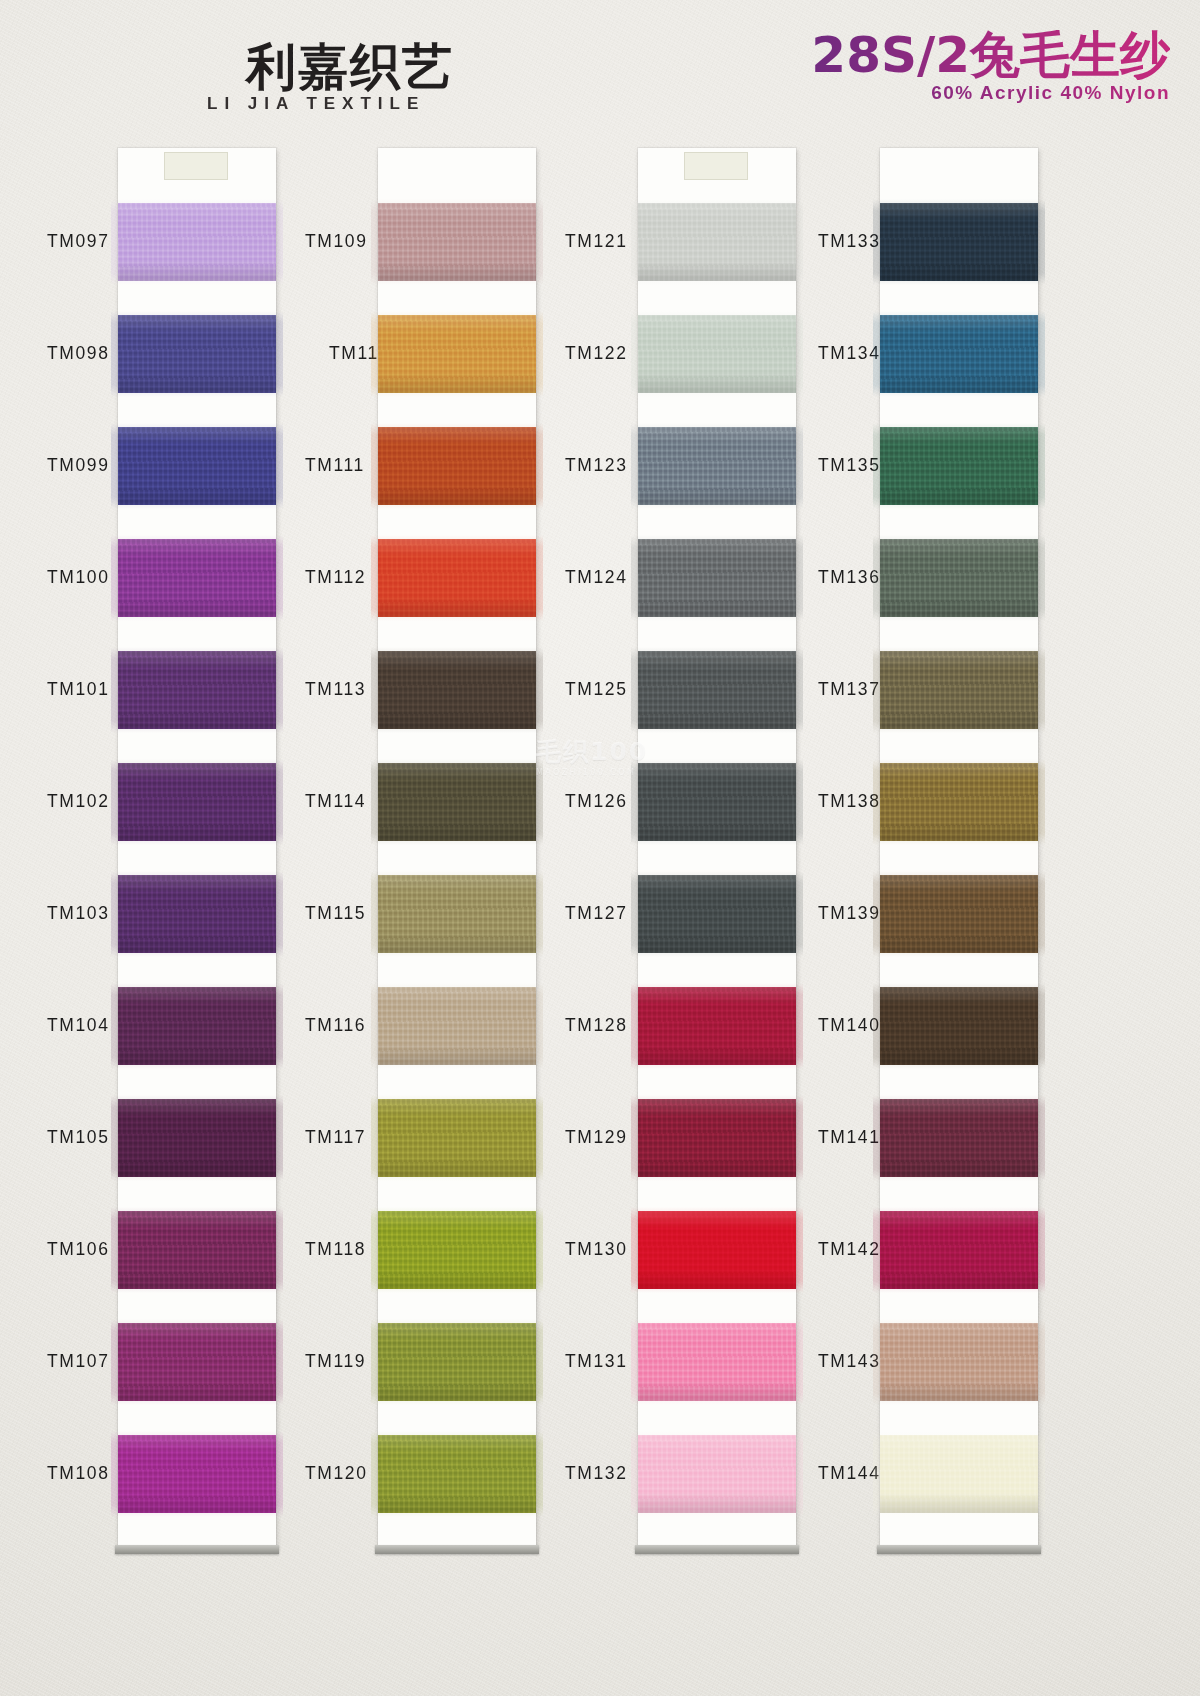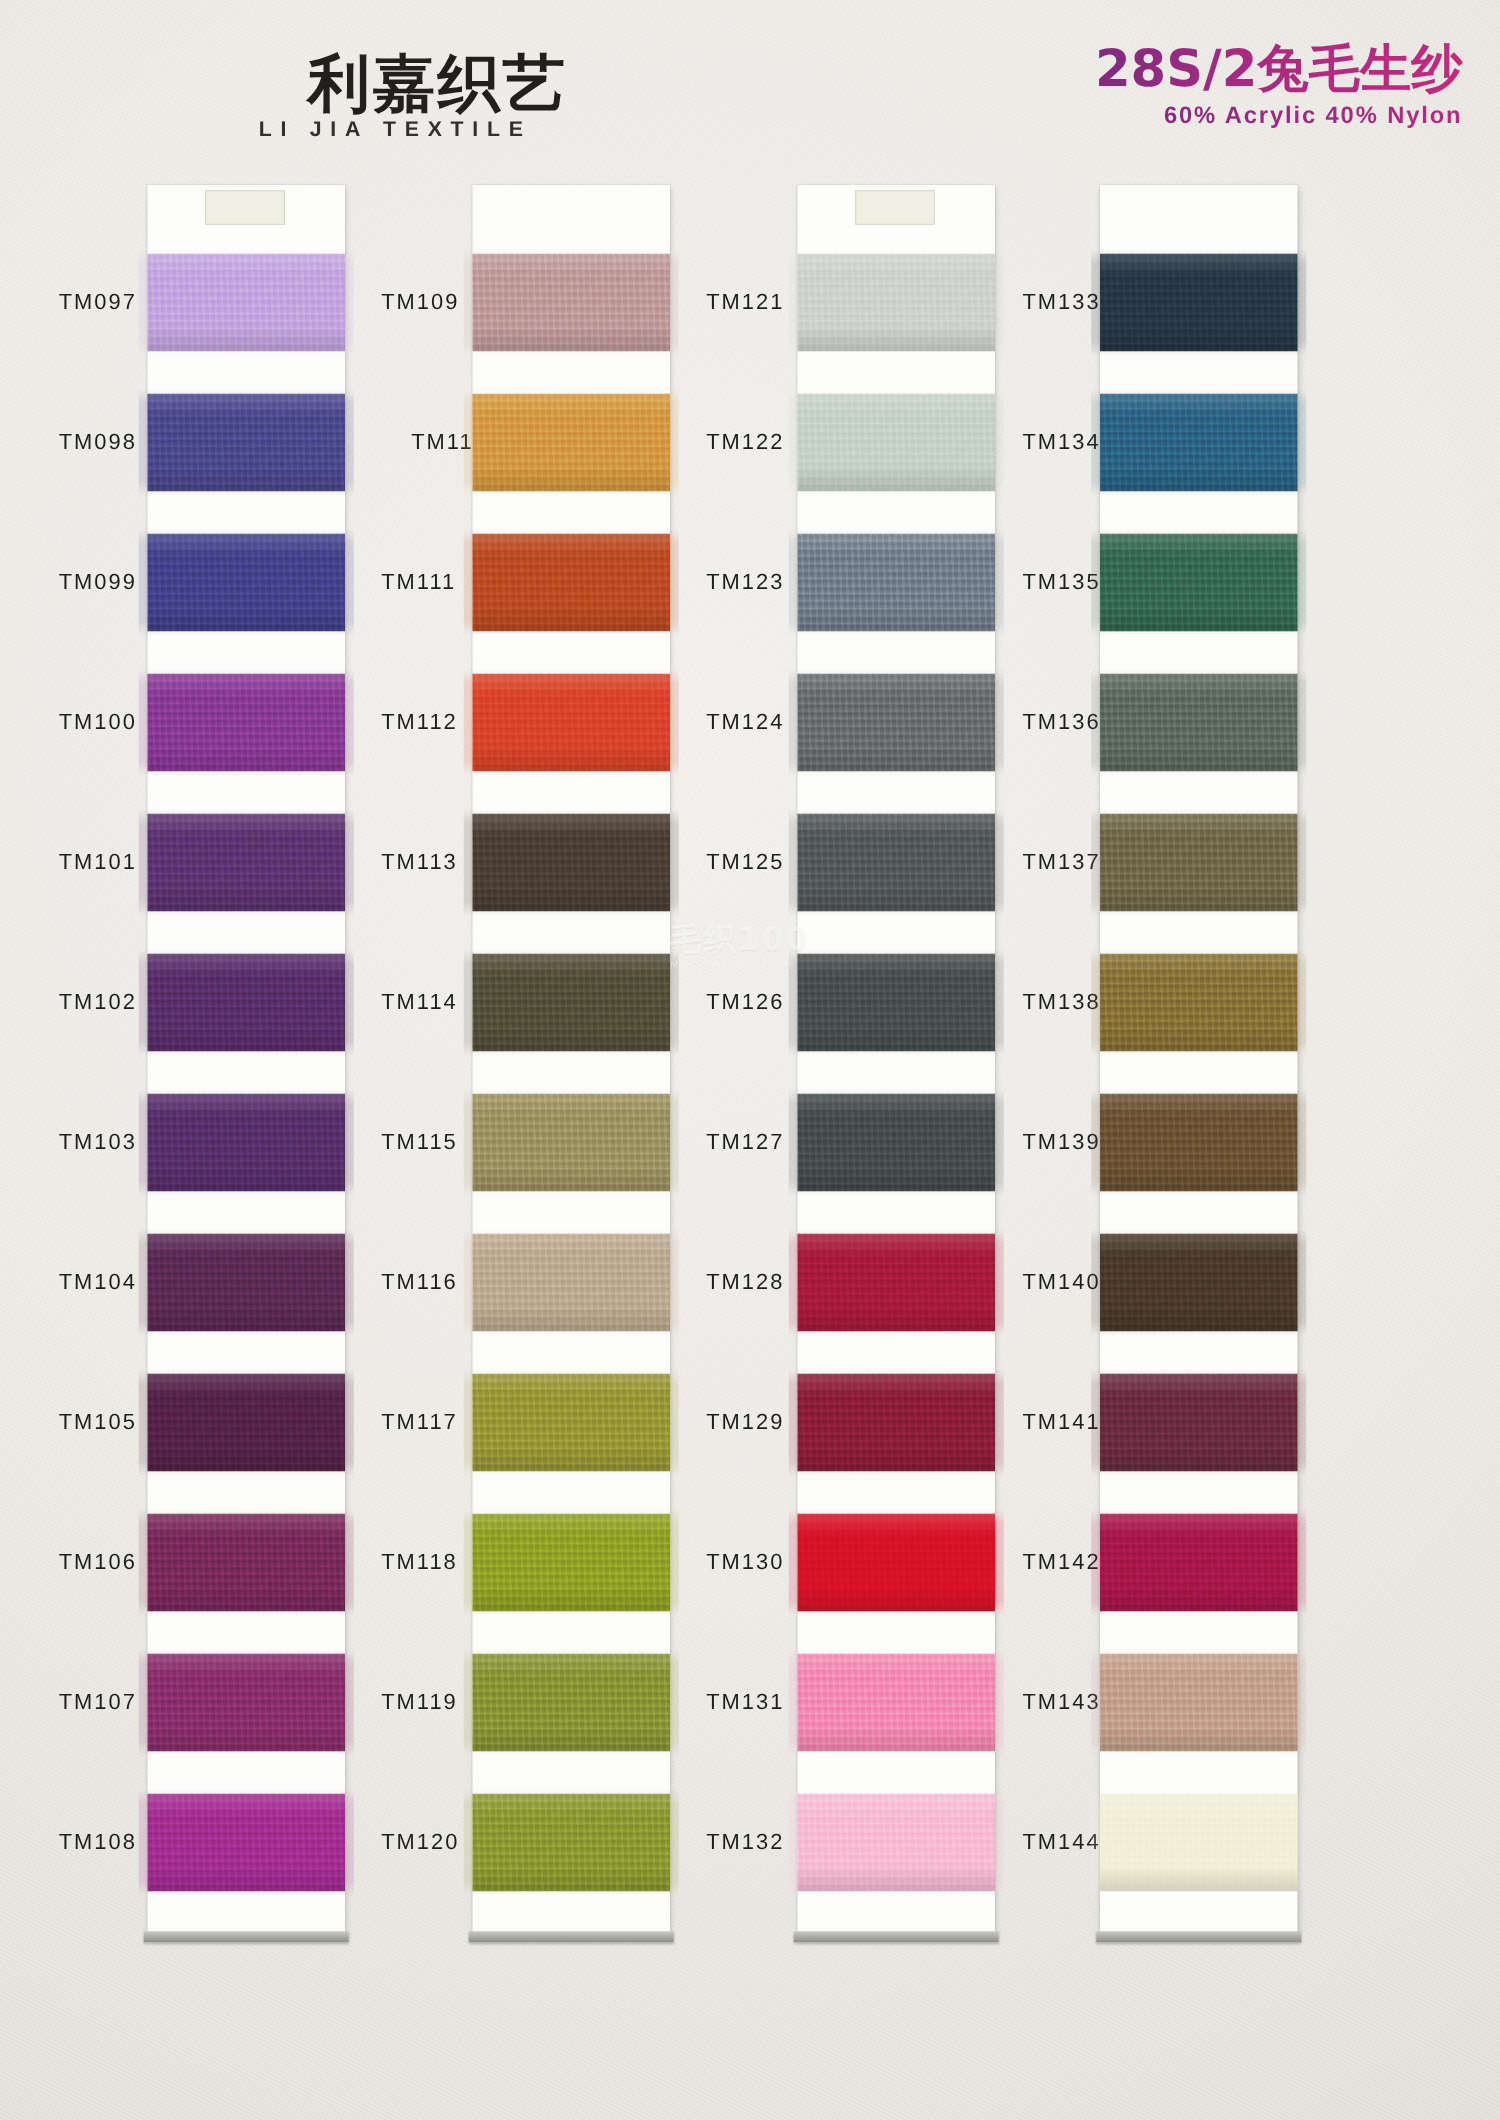--- a/index.html
+++ b/index.html
@@ -50,21 +50,21 @@
   .logo-en{
     position:absolute;left:152px;top:74px;
     font-family:"Liberation Sans",sans-serif;
     font-size:17px;letter-spacing:7px;color:#332f2f;font-weight:600;
     white-space:nowrap;
   }
 
   .product{position:absolute;right:30px;top:30px;width:470px;height:90px;text-align:right;}
   .product-title{
     font-family:"DejaVu Sans",sans-serif;font-weight:bold;
-    font-size:41px;line-height:50px;letter-spacing:0px;
+    font-size:50px;line-height:50px;letter-spacing:0px;
     background:linear-gradient(90deg,#5c2b7d 0%,#7b2a80 35%,#a82a80 62%,#c42a7c 100%);
     -webkit-background-clip:text;background-clip:text;color:transparent;
     white-space:nowrap;
   }
   .product-sub{
     font-family:"Liberation Sans",sans-serif;
     font-size:19px;line-height:26px;letter-spacing:1.5px;font-weight:600;
     background:linear-gradient(90deg,#5c2b7d 0%,#8b2a80 50%,#b92a7d 100%);
     -webkit-background-clip:text;background-clip:text;color:transparent;
     white-space:nowrap;

